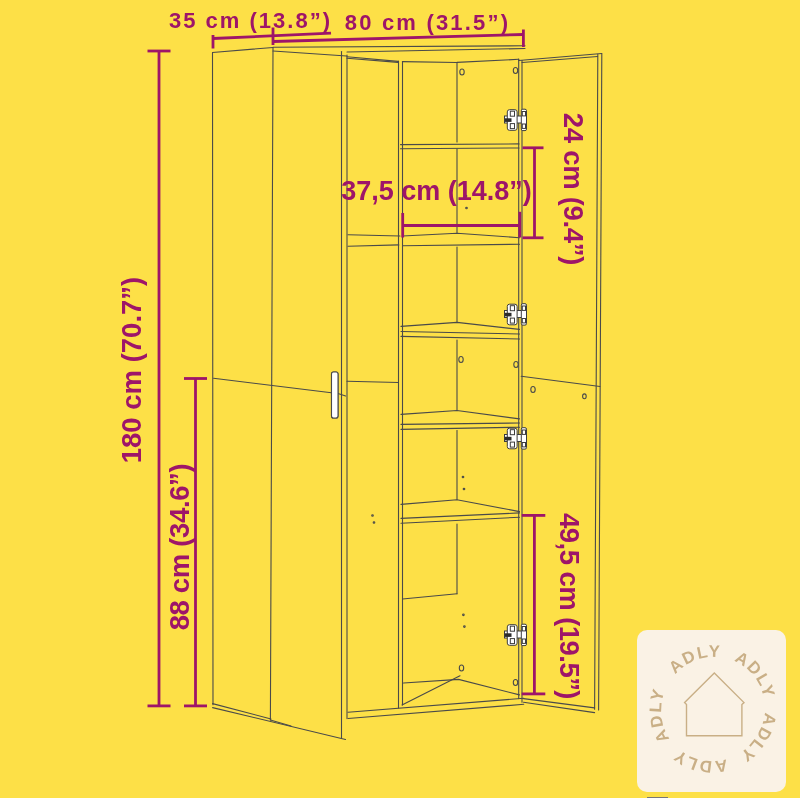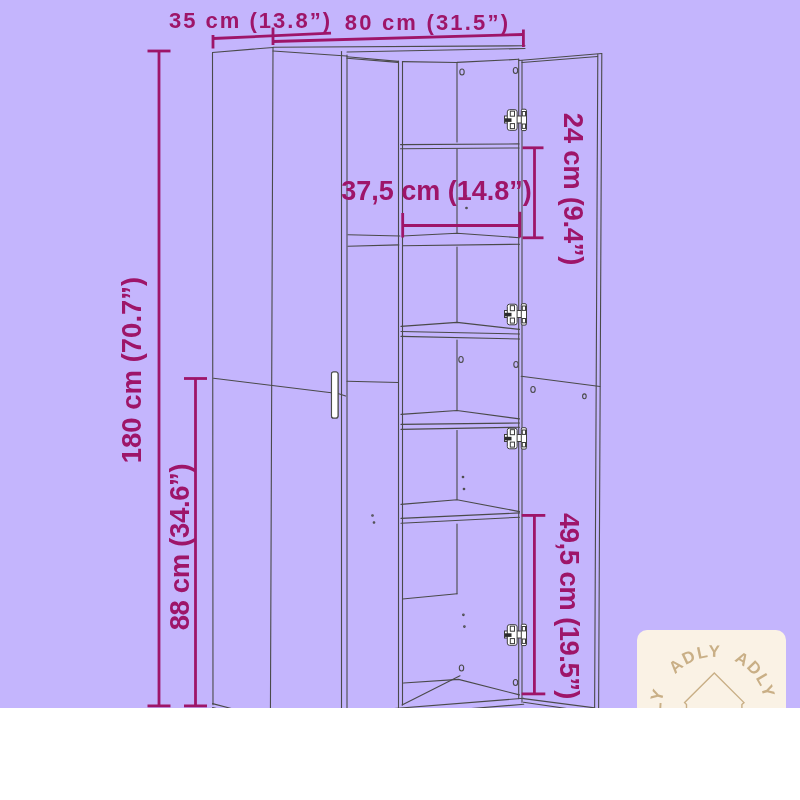--- a/index.html
+++ b/index.html
@@ -1,16 +1,16 @@
 <!DOCTYPE html>
 <html><head>
 <meta charset="utf-8">
 <style>
 html,body{margin:0;padding:0;background:#fff;}
-#stage{position:relative;width:800px;height:708px;background:#c4b5fd;overflow:hidden;text-align:right;}
+#stage{position:relative;width:800px;height:798px;background:#fde047;overflow:hidden;text-align:right;}
 svg{position:absolute;left:0;top:0;}
 .dim{font-family:"Liberation Sans",sans-serif;font-weight:bold;fill:#9E1569;}
 .adly{font-family:"Liberation Sans",sans-serif;font-weight:bold;fill:#C9AF86;}
 </style>
 </head>
 <body>
 <div id="stage">
 <svg width="800" height="800" viewBox="0 0 800 800">
 
   <g stroke="#4a4a4a" stroke-width="1.1" fill="none" stroke-linecap="round">

